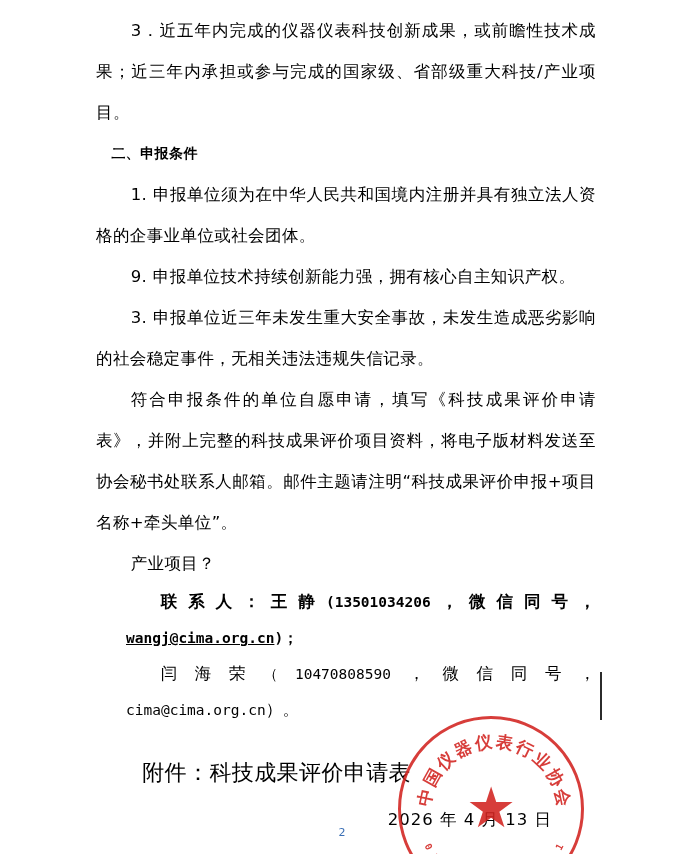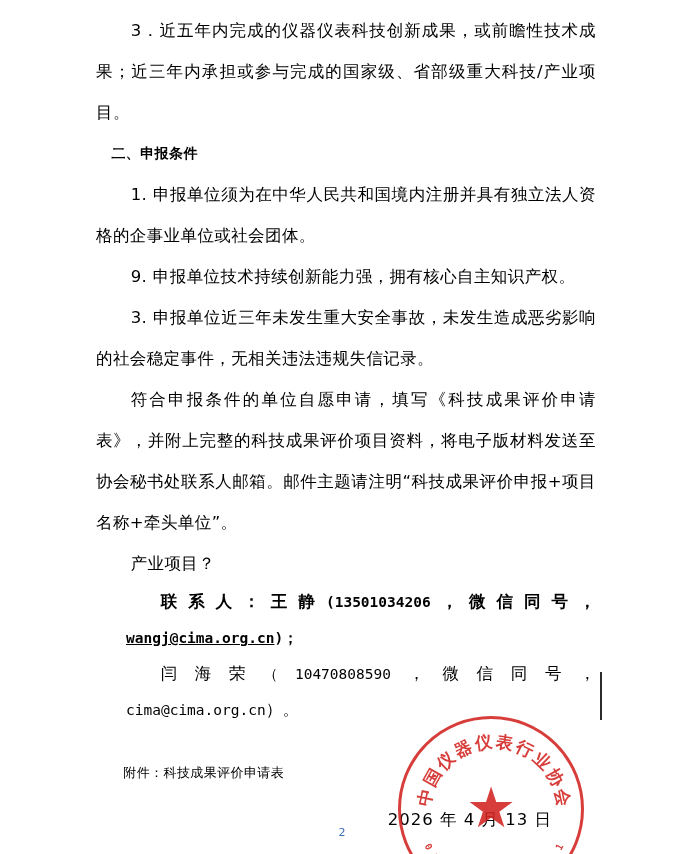--- a/index.html
+++ b/index.html
@@ -55,21 +55,21 @@
   }
   .contact-line {
     text-indent: 2.1em;
     font-size: 16.5px;
     line-height: 36px;
     margin-left: 30px;
   }
   .contact-line.bold-name { font-weight: bold; }
   .attach {
     text-indent: 2.1em;
-    font-size: 13px;
+    font-size: 22px;
     line-height: 41px;
   }
   .date-line {
     text-align: right;
     font-size: 16.5px;
     line-height: 41px;
     padding-right: 44px;
     letter-spacing: 1px;
   }
   .page-number {

